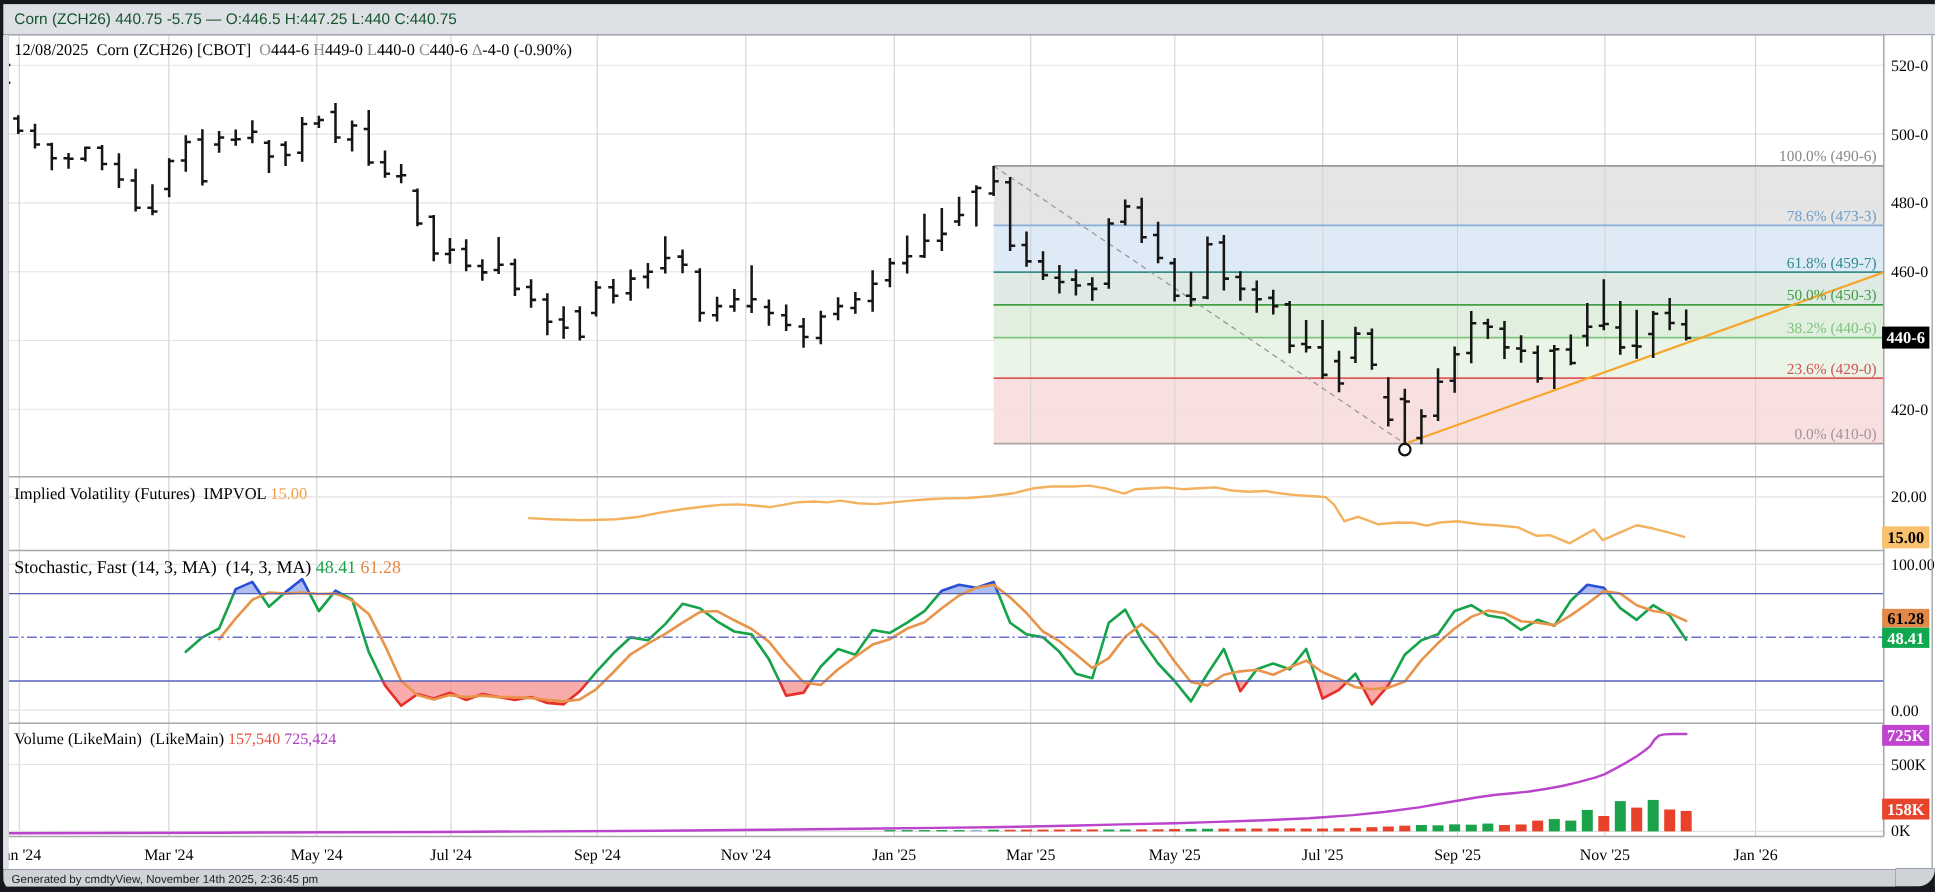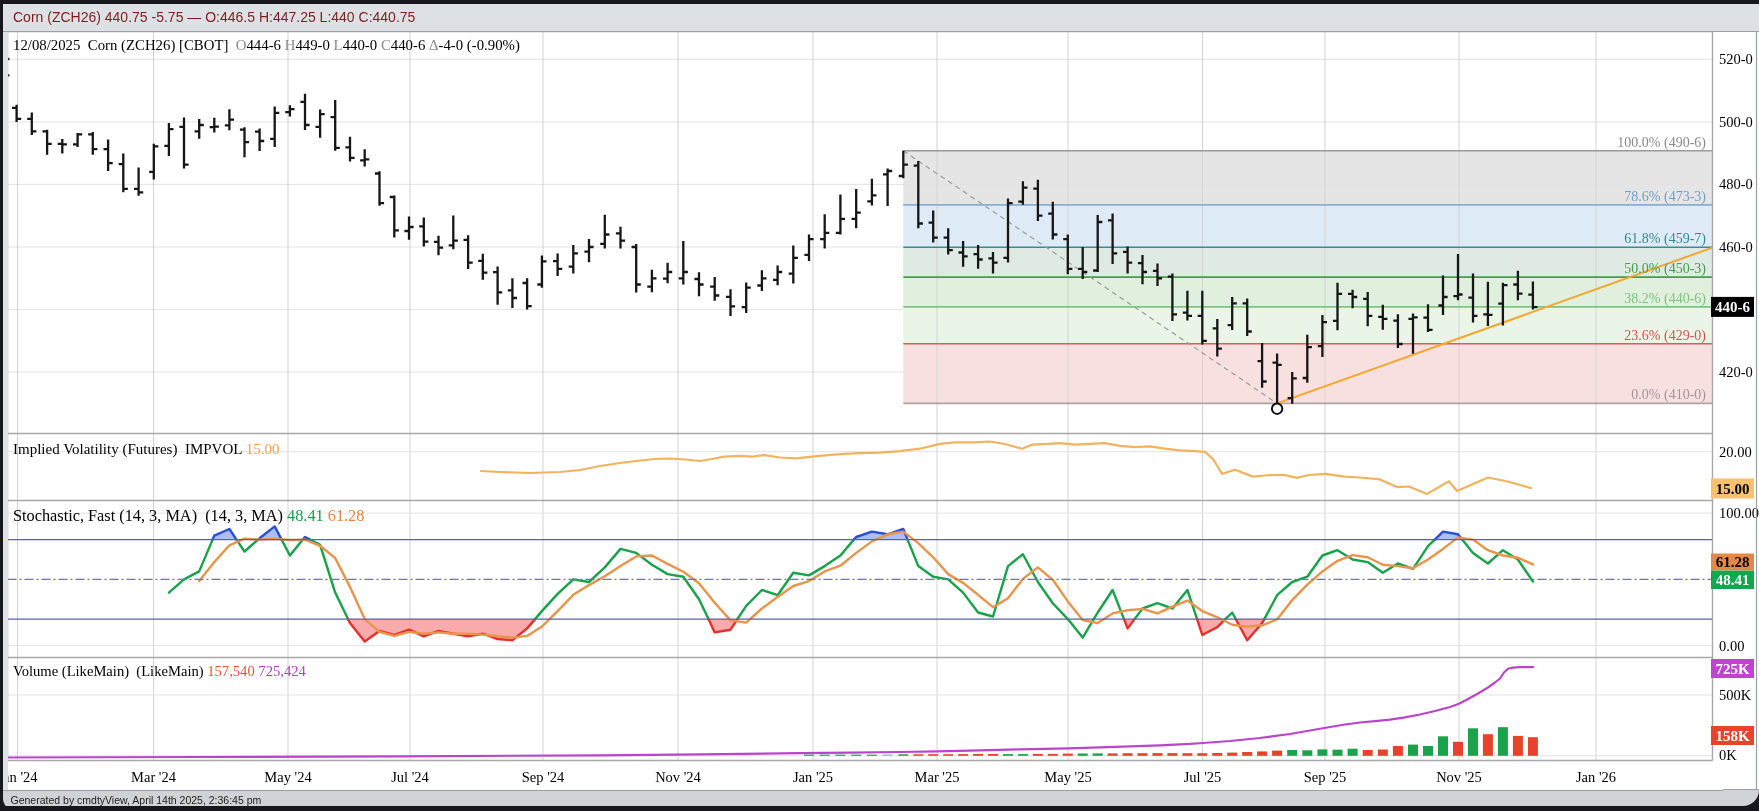--- a/index.html
+++ b/index.html
@@ -1,17 +1,17 @@
 <!DOCTYPE html>
 <html><head><meta charset="utf-8"><style>
 *{margin:0;padding:0;box-sizing:border-box}
 body{width:1759px;height:811px;overflow:hidden;position:relative;background:#fff;font-family:"Liberation Sans",sans-serif}
 .topstrip{position:absolute;left:0;top:0;width:1759px;height:4px;background:#16181d}
 .titlebar{position:absolute;left:2px;top:4px;width:1757px;height:27.5px;background:#dde0e4;border-bottom:1px solid #9aa0a6}
-.titlebar span{position:absolute;left:11px;top:5px;font-size:14px;color:#7f1d1d}
+.titlebar span{position:absolute;left:11px;top:5px;font-size:14px;color:#14532d}
 .leftstrip{position:absolute;left:0;top:0;width:2.5px;height:811px;background:#16181d}
 .leftgray{position:absolute;left:2.5px;top:31.5px;width:5px;height:758.5px;background:#dde0e4}
 .footerbg{position:absolute;left:0;top:790.0px;width:60px;height:21.0px;background:#16181d}
 .footer{position:absolute;left:2.5px;top:790.0px;width:1756.5px;height:21.0px;background:#cfd3d7;border-top:1px solid #9aa0a6;border-bottom-left-radius:13px}
 .footer span{position:absolute;left:8px;top:3px;font-size:10.5px;color:#222}
 .botstrip{position:absolute;left:0;top:806px;width:1759px;height:5px;background:#16181d}
 .corner{position:absolute;right:0;top:790.0px;width:36px;height:21.0px;background:#16181d}
 .cornerin{position:absolute;right:0;top:789.0px;width:36px;height:17.0px;background:#cfd3d7;border-bottom-right-radius:16px;border-top:1px solid #9aa0a6}
 </style></head><body>
 <svg width="1759" height="811" style="position:absolute;left:0;top:0">
@@ -216,16 +216,16 @@
 <line x1="1756.5" y1="4.0" x2="1756.5" y2="790.0" stroke="#9aa0a6" stroke-width="1.2" stroke-opacity="1.0"></line>
 </svg>
 <div class="topstrip"></div>
 <div class="titlebar">
     <span>Corn (ZCH26) 440.75 -5.75 — O:446.5 H:447.25 L:440 C:440.75</span>
   </div>
 <div class="leftstrip"></div>
 <div class="leftgray"></div>
 <div class="footerbg"></div>
 <div class="footer">
-    <span>Generated by cmdtyView, April 14th 2025, 2:36:45 pm</span>
+    <span>Generated by cmdtyView, November 14th 2025, 2:36:45 pm</span>
   </div>
 <div class="corner"></div>
 <div class="cornerin"></div>
 <div class="botstrip"></div>
 </body></html>

